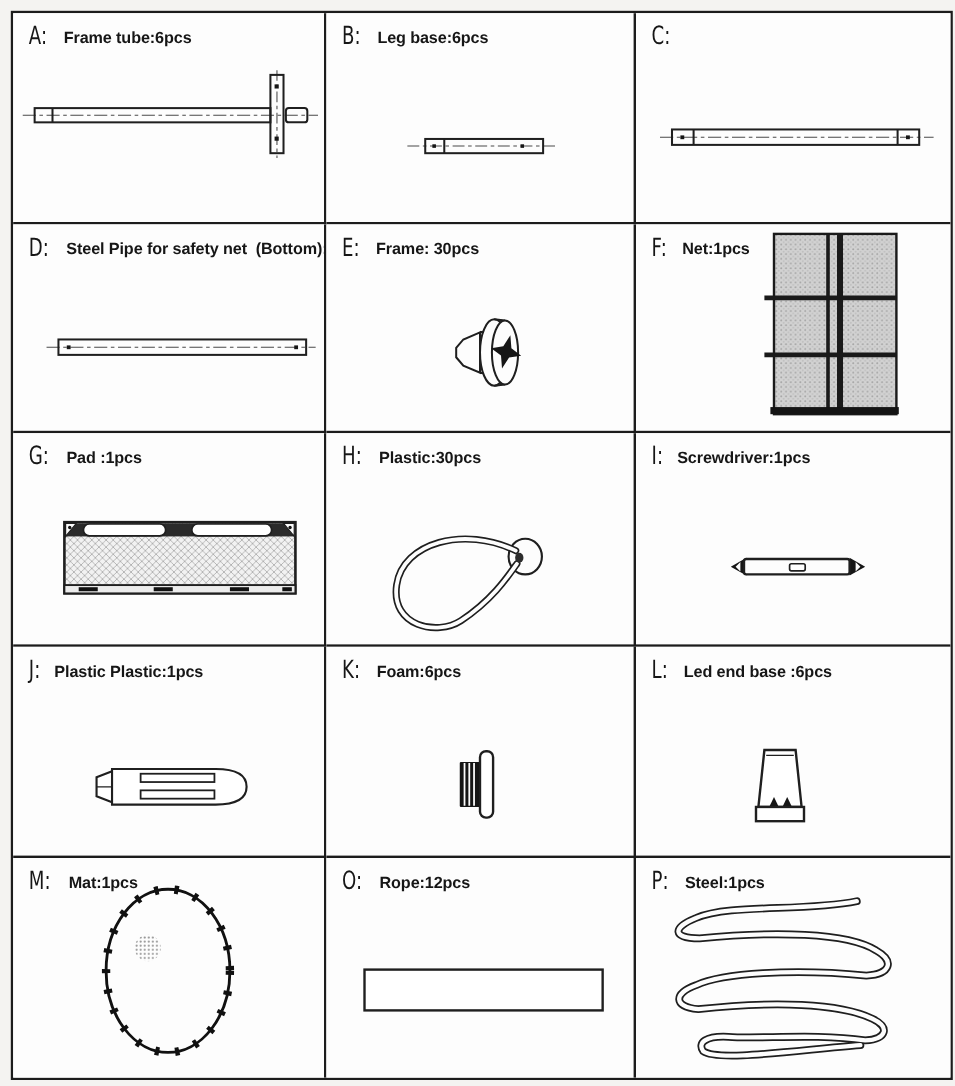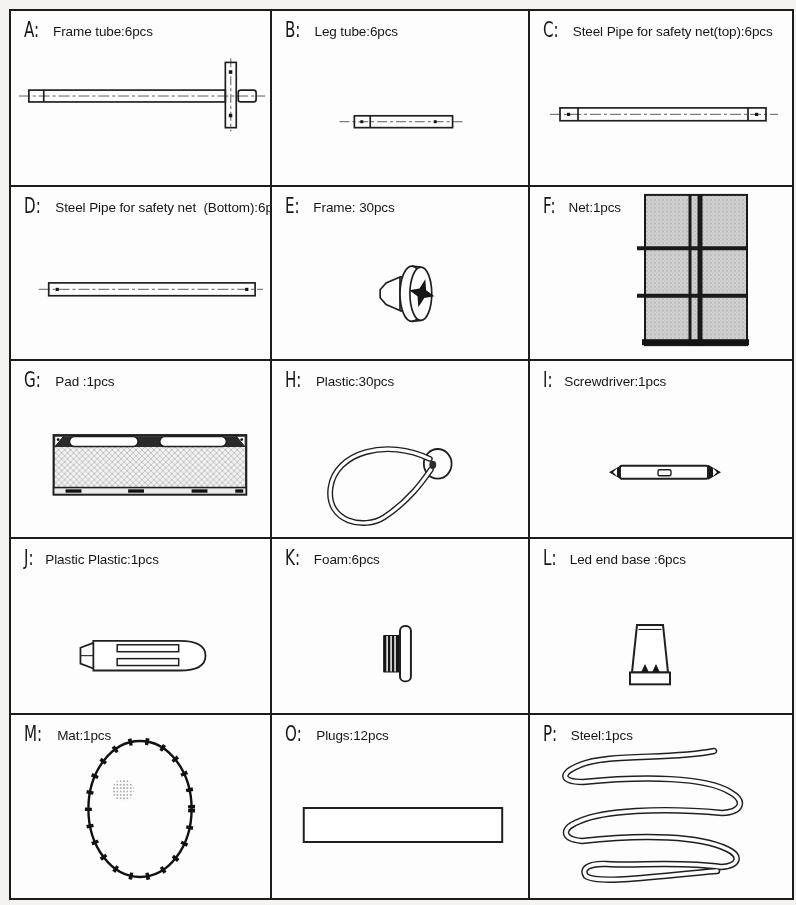--- a/index.html
+++ b/index.html
@@ -11,21 +11,21 @@
     display:grid;
     grid-template-columns:261px 258px 262px;
     grid-template-rows:176px 174px 178px 176px 183px;
   }
   .cell{position:relative;border-right:2px solid #1c1c1c;border-bottom:2px solid #1c1c1c;overflow:hidden;background:#fdfdfd;}
   .cell:nth-child(3n){border-right:none;}
   .cell:nth-child(n+13){border-bottom:none;}
   .lbl{position:absolute;left:13px;top:9px;display:flex;align-items:flex-start;gap:8px;color:#161616;z-index:2;}
   .letter{font-family:"DejaVu Sans",sans-serif;font-weight:400;font-size:21px;line-height:1;
           transform:scaleX(.72);transform-origin:left top;white-space:pre;}
-  .pname{font-family:"Liberation Sans",sans-serif;font-weight:400;font-size:13.5px;line-height:1.4;
+  .pname{font-family:"Liberation Sans",sans-serif;font-weight:700;font-size:13.5px;line-height:1.4;
          letter-spacing:-.1px;padding-top:3px;white-space:pre;}
   .art{position:absolute;inset:0;width:100%;height:100%;z-index:1;}
 </style>
 </head>
 <body>
 
 <div class="page">
  <div class="sheet">
 
   <div class="cell">
@@ -43,37 +43,36 @@
         <rect x="229" y="80" width="18" height="12" rx="2.5"></rect>
         <rect x="219.5" y="60" width="3.5" height="3.5" fill="#161616" stroke="none"></rect>
         <rect x="219.5" y="104" width="3.5" height="3.5" fill="#161616" stroke="none"></rect>
       </g>
     </svg>
   </div>
 
   <div class="cell">
     <div class="lbl">
       <span class="letter">B:</span>
-      <span class="pname">Leg tube:6pcs</span>
+      <span class="pname">Leg base:6pcs</span>
     </div>
     <svg class="art" viewBox="0 0 258 176" preserveAspectRatio="none">
       <g stroke="#1f1f1f" stroke-width="1.7" fill="none">
         <line x1="68" y1="112" x2="194" y2="112" stroke="#4a4a4a" stroke-width="0.9" stroke-dasharray="10 3 3 3"></line>
         <rect x="83" y="106" width="99" height="12"></rect>
         <line x1="99" y1="106" x2="99" y2="118"></line>
         <rect x="89" y="110.5" width="3" height="3" fill="#161616" stroke="none"></rect>
         <rect x="163" y="110.5" width="3" height="3" fill="#161616" stroke="none"></rect>
       </g>
     </svg>
   </div>
 
   <div class="cell">
     <div class="lbl">
       <span class="letter">C:</span>
-      <span class="pname">Steel Pipe for safety net(top):6pcs</span>
     </div>
     <svg class="art" viewBox="0 0 262 176" preserveAspectRatio="none">
       <g stroke="#1f1f1f" stroke-width="1.7" fill="none">
         <line x1="20" y1="104.5" x2="248" y2="104.5" stroke="#4a4a4a" stroke-width="0.9" stroke-dasharray="11 3 3 3"></line>
         <rect x="30" y="98" width="206" height="13"></rect>
         <line x1="48" y1="98" x2="48" y2="111"></line>
         <line x1="218" y1="98" x2="218" y2="111"></line>
         <rect x="37" y="103" width="3.2" height="3.2" fill="#161616" stroke="none"></rect>
         <rect x="225" y="103" width="3.2" height="3.2" fill="#161616" stroke="none"></rect>
       </g>
@@ -263,21 +262,21 @@
         <ellipse cx="130" cy="94" rx="52" ry="68" stroke="#111" stroke-width="7" stroke-dasharray="3.5 13.5"></ellipse>
         <ellipse cx="130" cy="94" rx="52" ry="68" stroke="#111" stroke-width="2.4"></ellipse>
         <circle cx="113" cy="75" r="11" fill="url(#p-mat)" stroke="none"></circle>
       </g>
     </svg>
   </div>
 
   <div class="cell">
     <div class="lbl">
       <span class="letter">O:</span>
-      <span class="pname">Plugs:12pcs</span>
+      <span class="pname">Rope:12pcs</span>
     </div>
     <svg class="art" viewBox="0 0 258 183" preserveAspectRatio="none">
       <g stroke="#1f1f1f" stroke-width="2" fill="none">
         <rect x="32" y="93" width="200" height="34" fill="#fff"></rect>
       </g>
     </svg>
   </div>
 
   <div class="cell">
     <div class="lbl">

